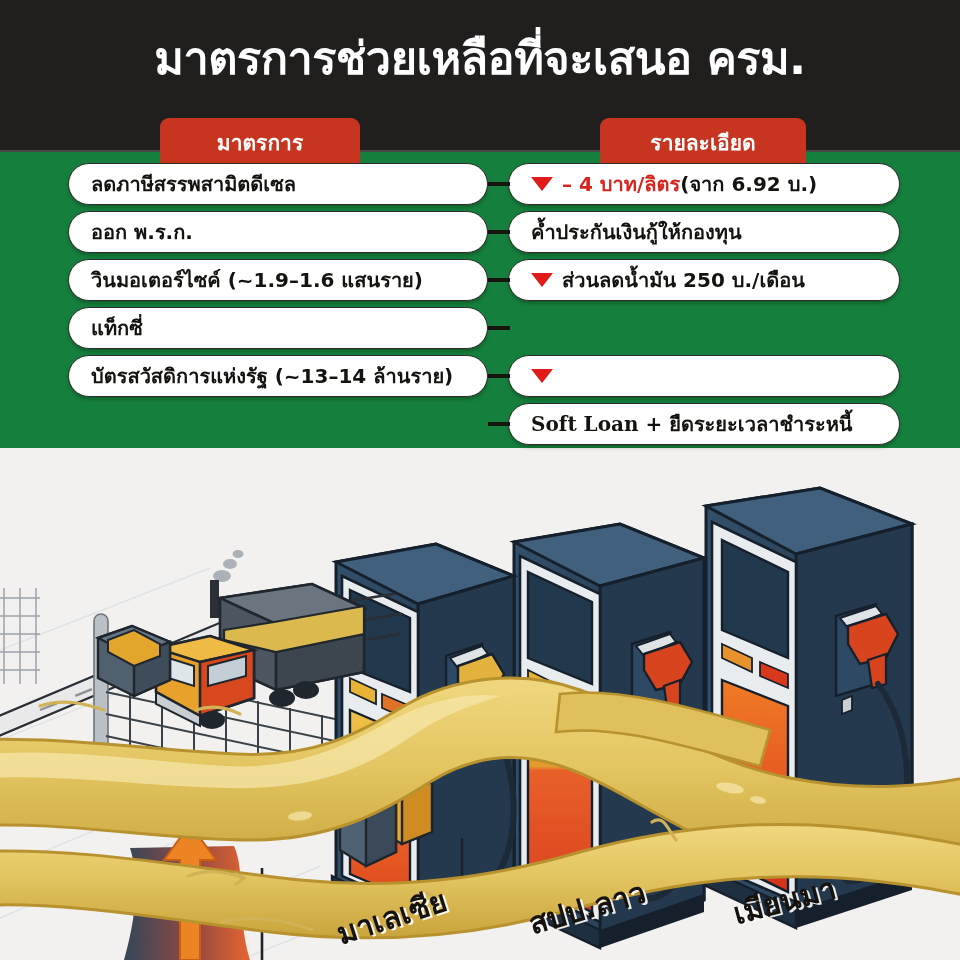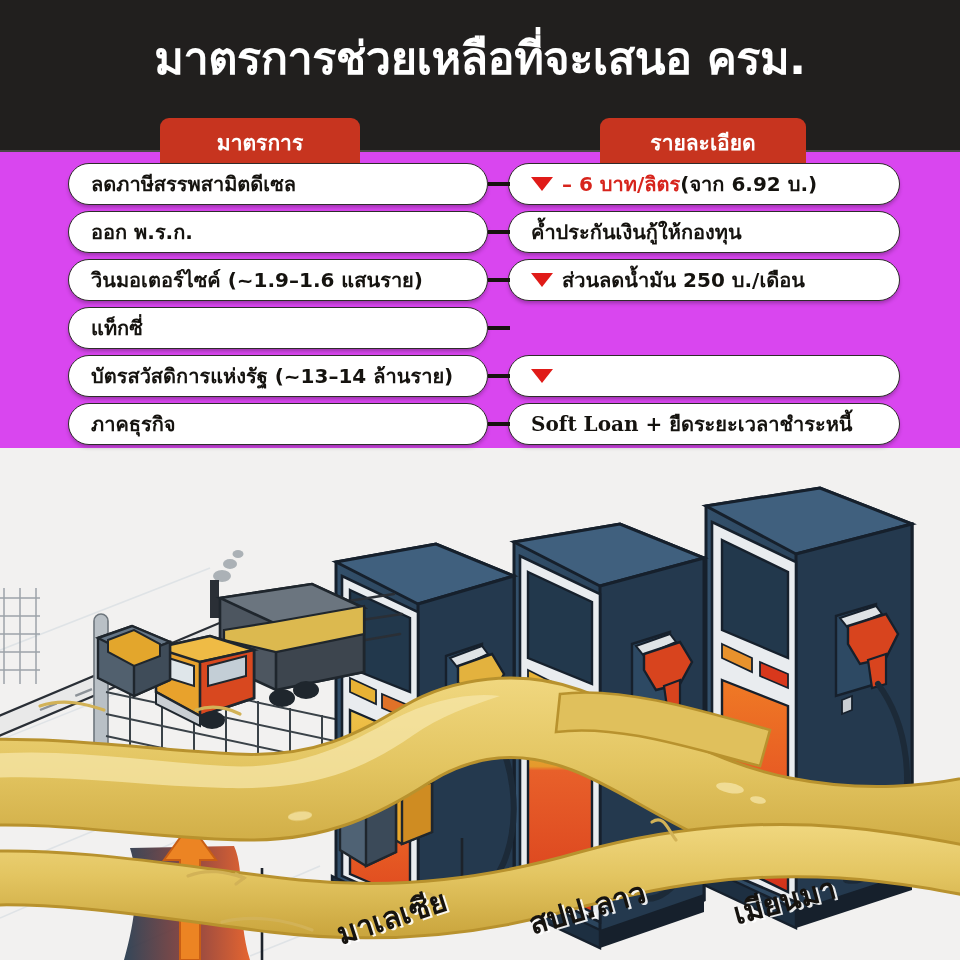--- a/index.html
+++ b/index.html
@@ -3,21 +3,21 @@
 <meta charset="utf-8">
 <title>มาตรการช่วยเหลือที่จะเสนอ ครม.</title>
 <style>
   * { margin:0; padding:0; box-sizing:border-box; }
   html,body { width:960px; height:960px; overflow:hidden; }
   body {
     font-family:"DejaVu Sans","Liberation Sans",sans-serif;
     background:#f1f0ef;
     position:relative;
   }
-  #root { position:relative; width:960px; height:960px; overflow:hidden; background:#d946ef;padding-left:34px; }
+  #root { position:relative; width:960px; height:960px; overflow:hidden; background:#15803d;padding-left:34px; }
 
   
   .header-bar{
     position:absolute; left:0; top:0; width:960px; height:152px;
     background:#211f1e;
     border-bottom:2px solid #4a4746;
   }
   .title{
     position:absolute; left:0; top:34px; width:960px;
     text-align:center;
@@ -135,21 +135,21 @@
 
   <div class="table">
 
     <div class="row">
       <div class="pill measure">
         <span class="pill-text">ลดภาษีสรรพสามิตดีเซล</span>
       </div>
       <div class="connector"></div>
       <div class="pill detail">
         <span class="tri"></span>
-        <span class="pill-text red">– 6 บาท/ลิตร</span>
+        <span class="pill-text red">– 4 บาท/ลิตร</span>
         <span class="pill-text sub"> (จาก 6.92 บ.)</span>
       </div>
     </div>
 
     <div class="row">
       <div class="pill measure">
         <span class="pill-text">ออก พ.ร.ก.</span>
       </div>
       <div class="connector"></div>
       <div class="pill detail">
@@ -179,23 +179,20 @@
       <div class="pill measure">
         <span class="pill-text">บัตรสวัสดิการแห่งรัฐ (~13–14 ล้านราย)</span>
       </div>
       <div class="connector"></div>
       <div class="pill detail">
         <span class="tri"></span>
       </div>
     </div>
 
     <div class="row">
-      <div class="pill measure">
-        <span class="pill-text">ภาคธุรกิจ</span>
-      </div>
       <div class="connector"></div>
       <div class="pill detail">
         <span class="pill-text serif">Soft Loan + ยืดระยะเวลาชำระหนี้</span>
       </div>
     </div>
 
   </div>
 
   <div class="scene">
     <svg width="960" height="512" viewBox="0 0 960 512" xmlns="http://www.w3.org/2000/svg">

